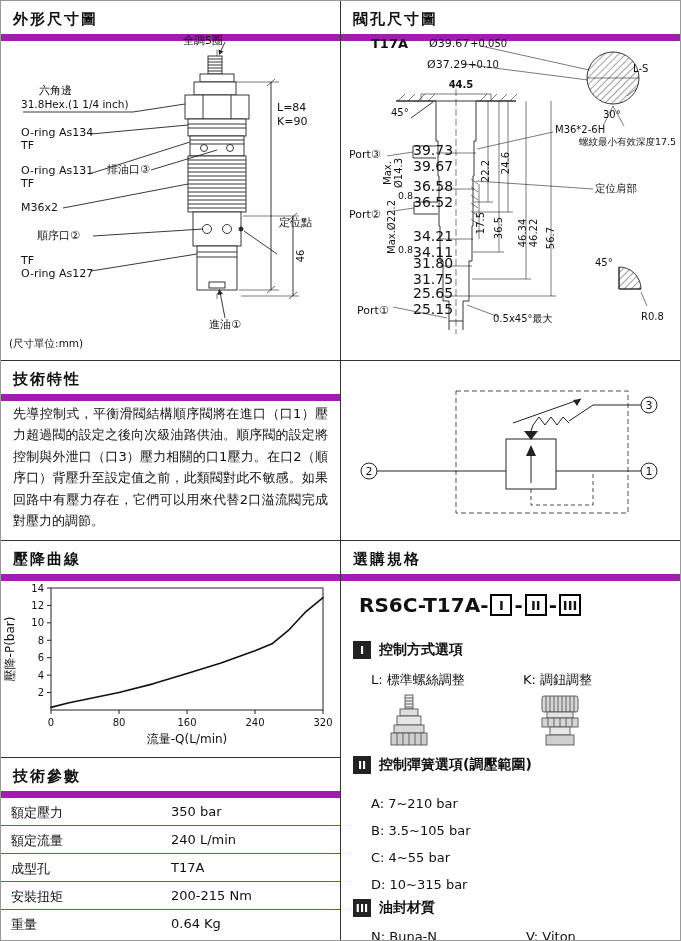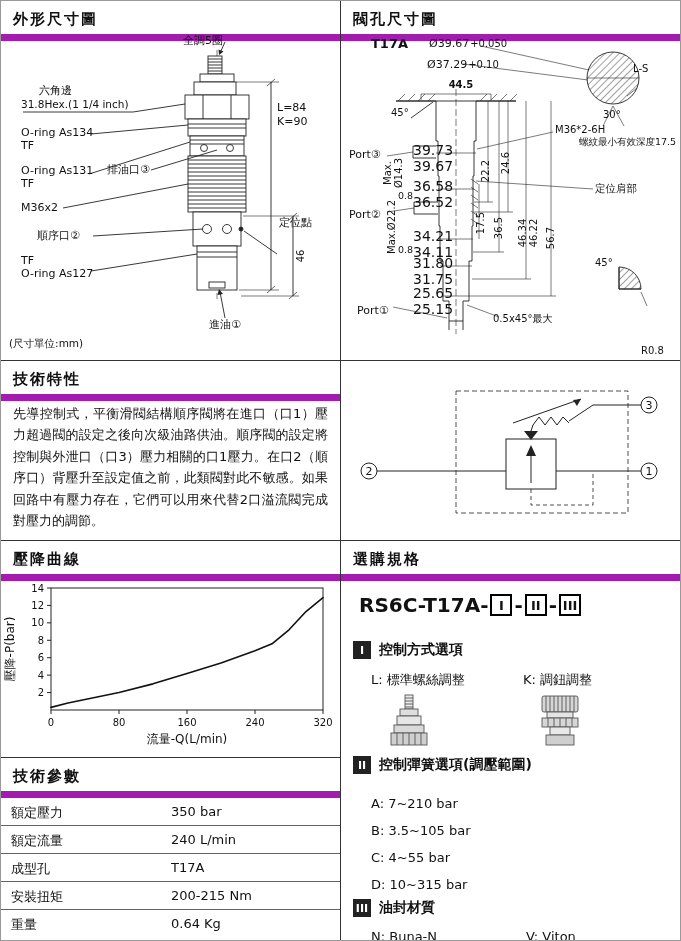--- a/index.html
+++ b/index.html
@@ -276,21 +276,21 @@
 46.22</div>
     <div class="vdim" style="left:209px;top:237px;">56.7</div>
     <div class="lbl dim2" style="left:72px;top:254px;">31.80
 31.75</div>
     <div class="lbl f10" style="left:262px;top:108px;">30°</div>
     <div class="lbl dim2" style="left:72px;top:284px;">25.65
 25.15</div>
     <div class="lbl f11" style="left:16px;top:304px;">Port①</div>
     <div class="lbl f10" style="left:152px;top:312px;">0.5x45°最大</div>
     <div class="lbl f10" style="left:254px;top:256px;">45°</div>
-    <div class="lbl f10" style="left:300px;top:310px;margin-top:34px;">R0.8</div>
+    <div class="lbl f10" style="left:300px;top:310px;">R0.8</div>
   </section>
 
   <section class="panel b-r b-b" style="left:0;top:360px;width:340px;height:180px;">
     <div class="phead">
       <span class="ptitle">技術特性</span>
     </div>
     <p class="tech-body">先導控制式，平衡滑閥結構順序閥將在進口（口1）壓力超過閥的設定之後向次級油路供油。順序閥的設定將控制與外泄口（口3）壓力相關的口1壓力。在口2（順序口）背壓升至設定值之前，此類閥對此不敏感。如果回路中有壓力存在，它們可以用來代替2口溢流閥完成對壓力的調節。</p>
   </section>
 
   <section class="panel b-b" style="left:340px;top:360px;width:341px;height:180px;">

